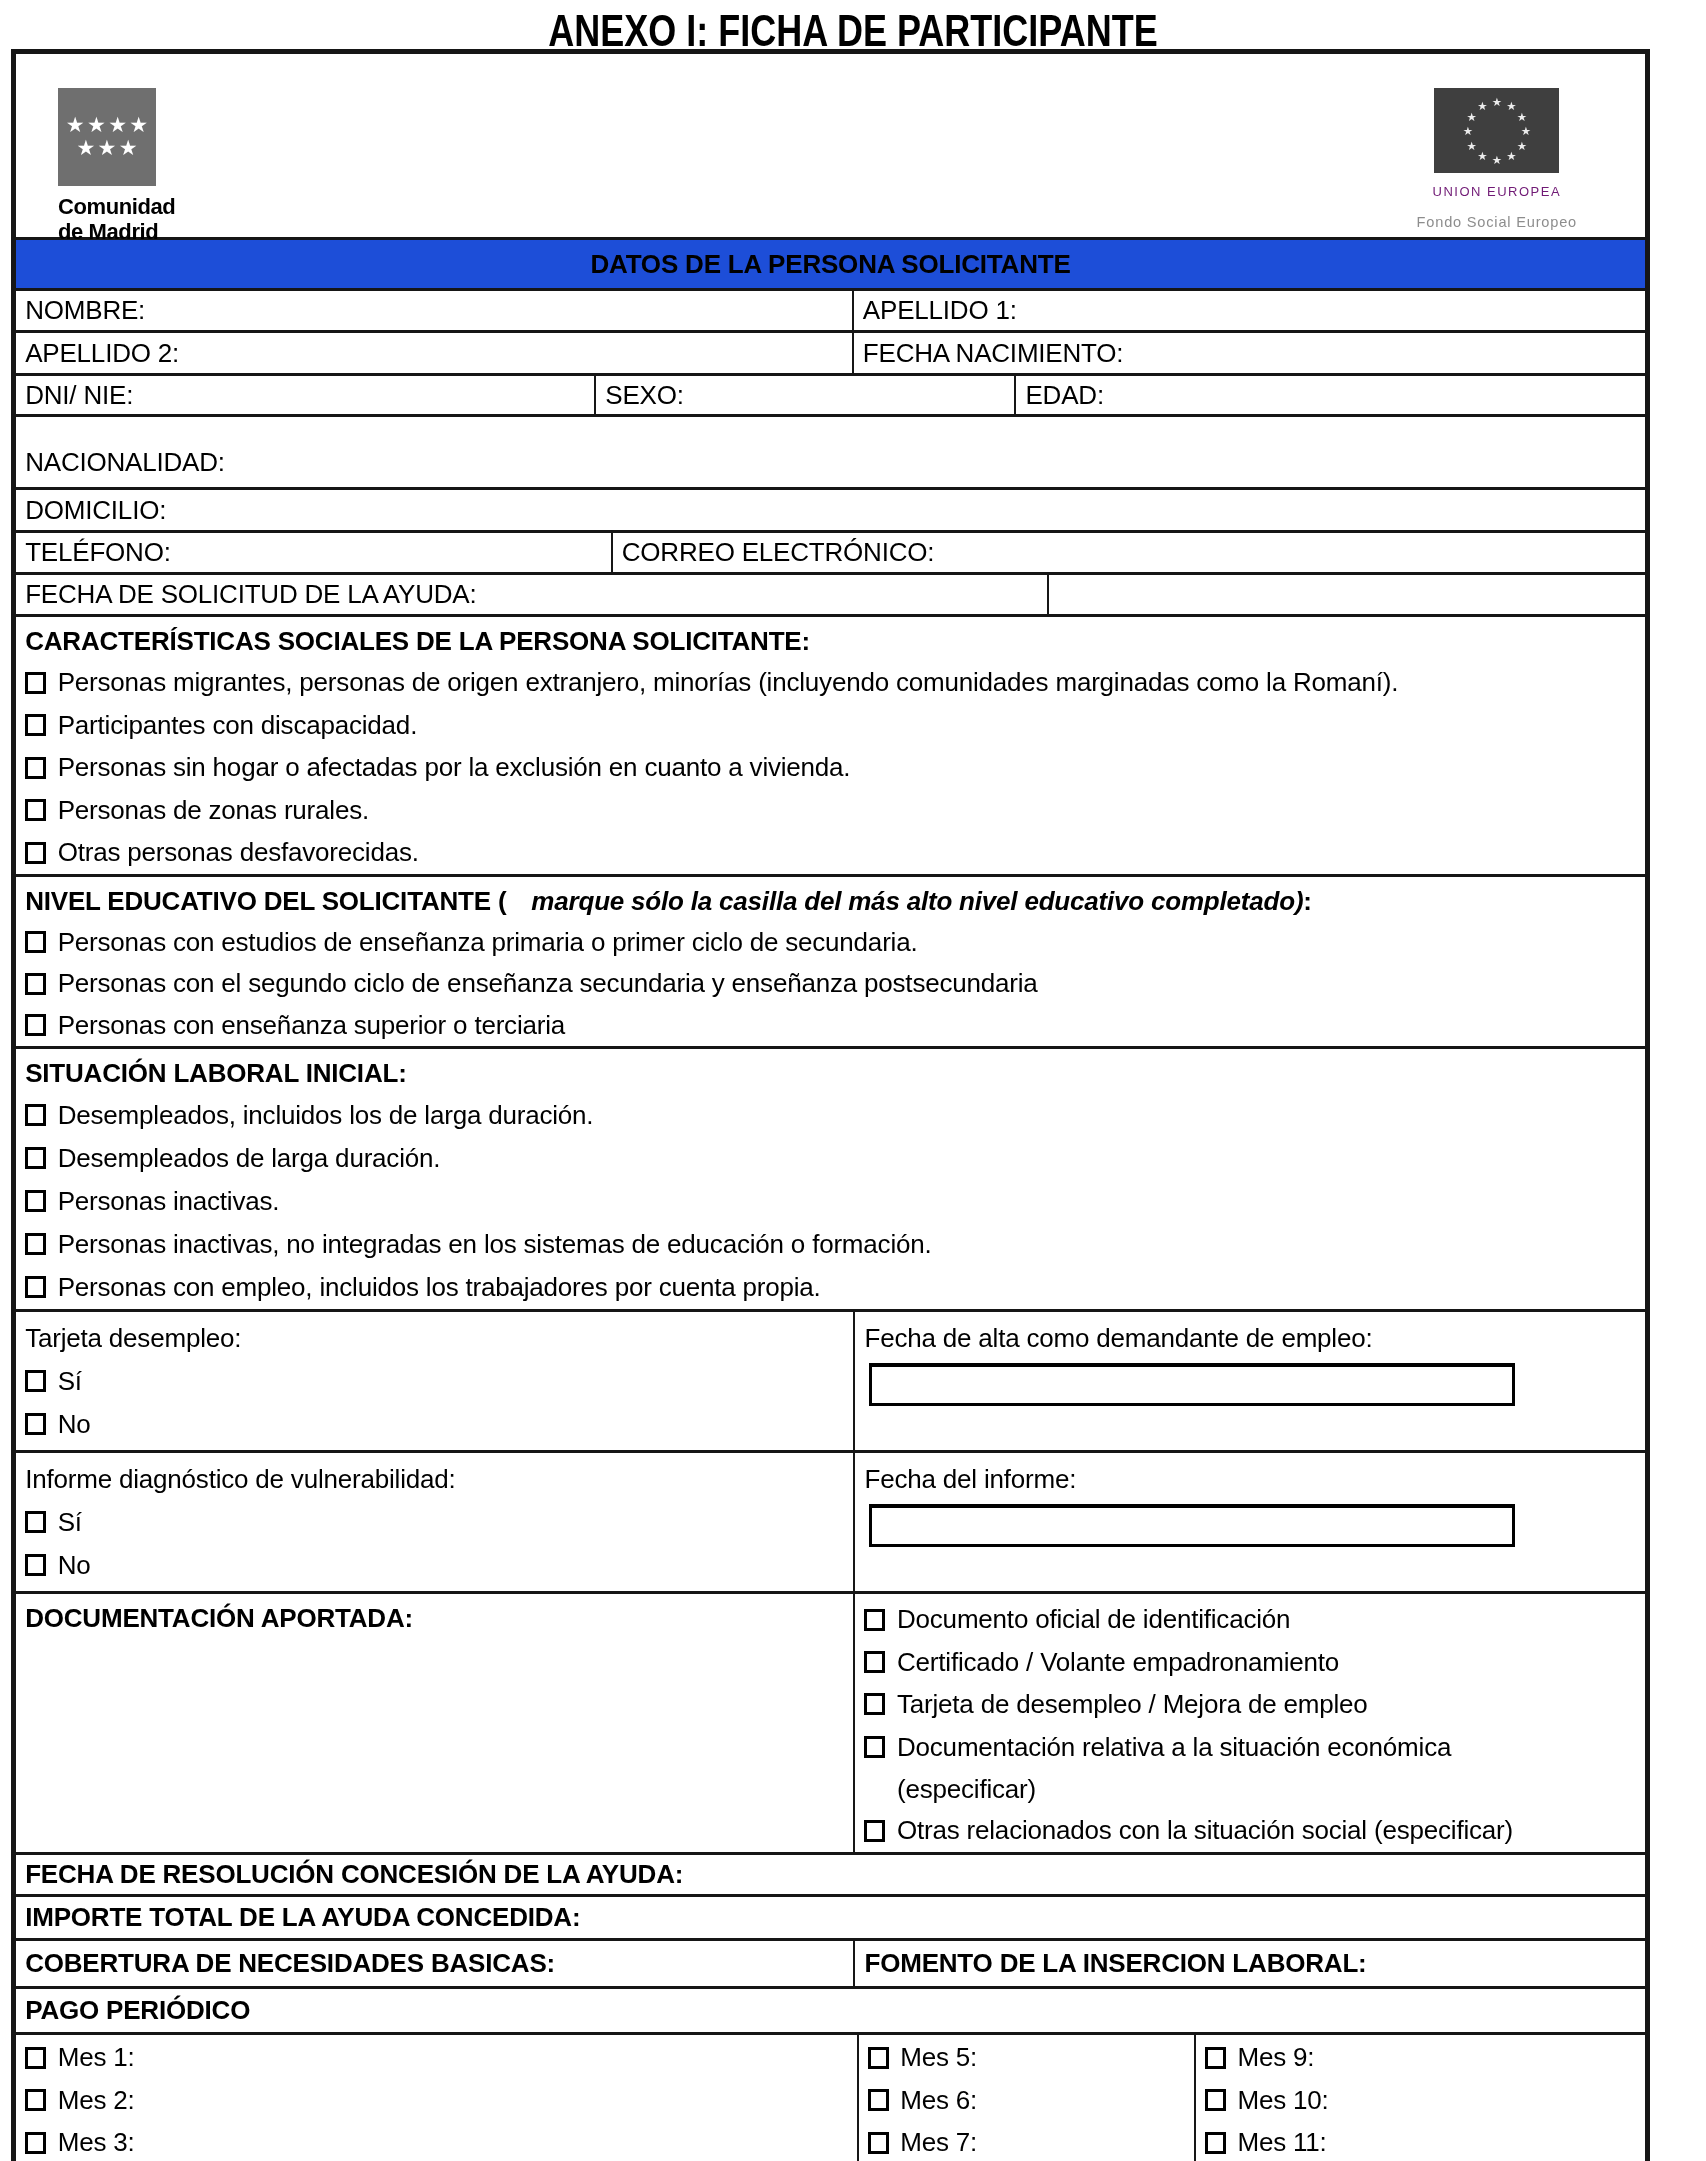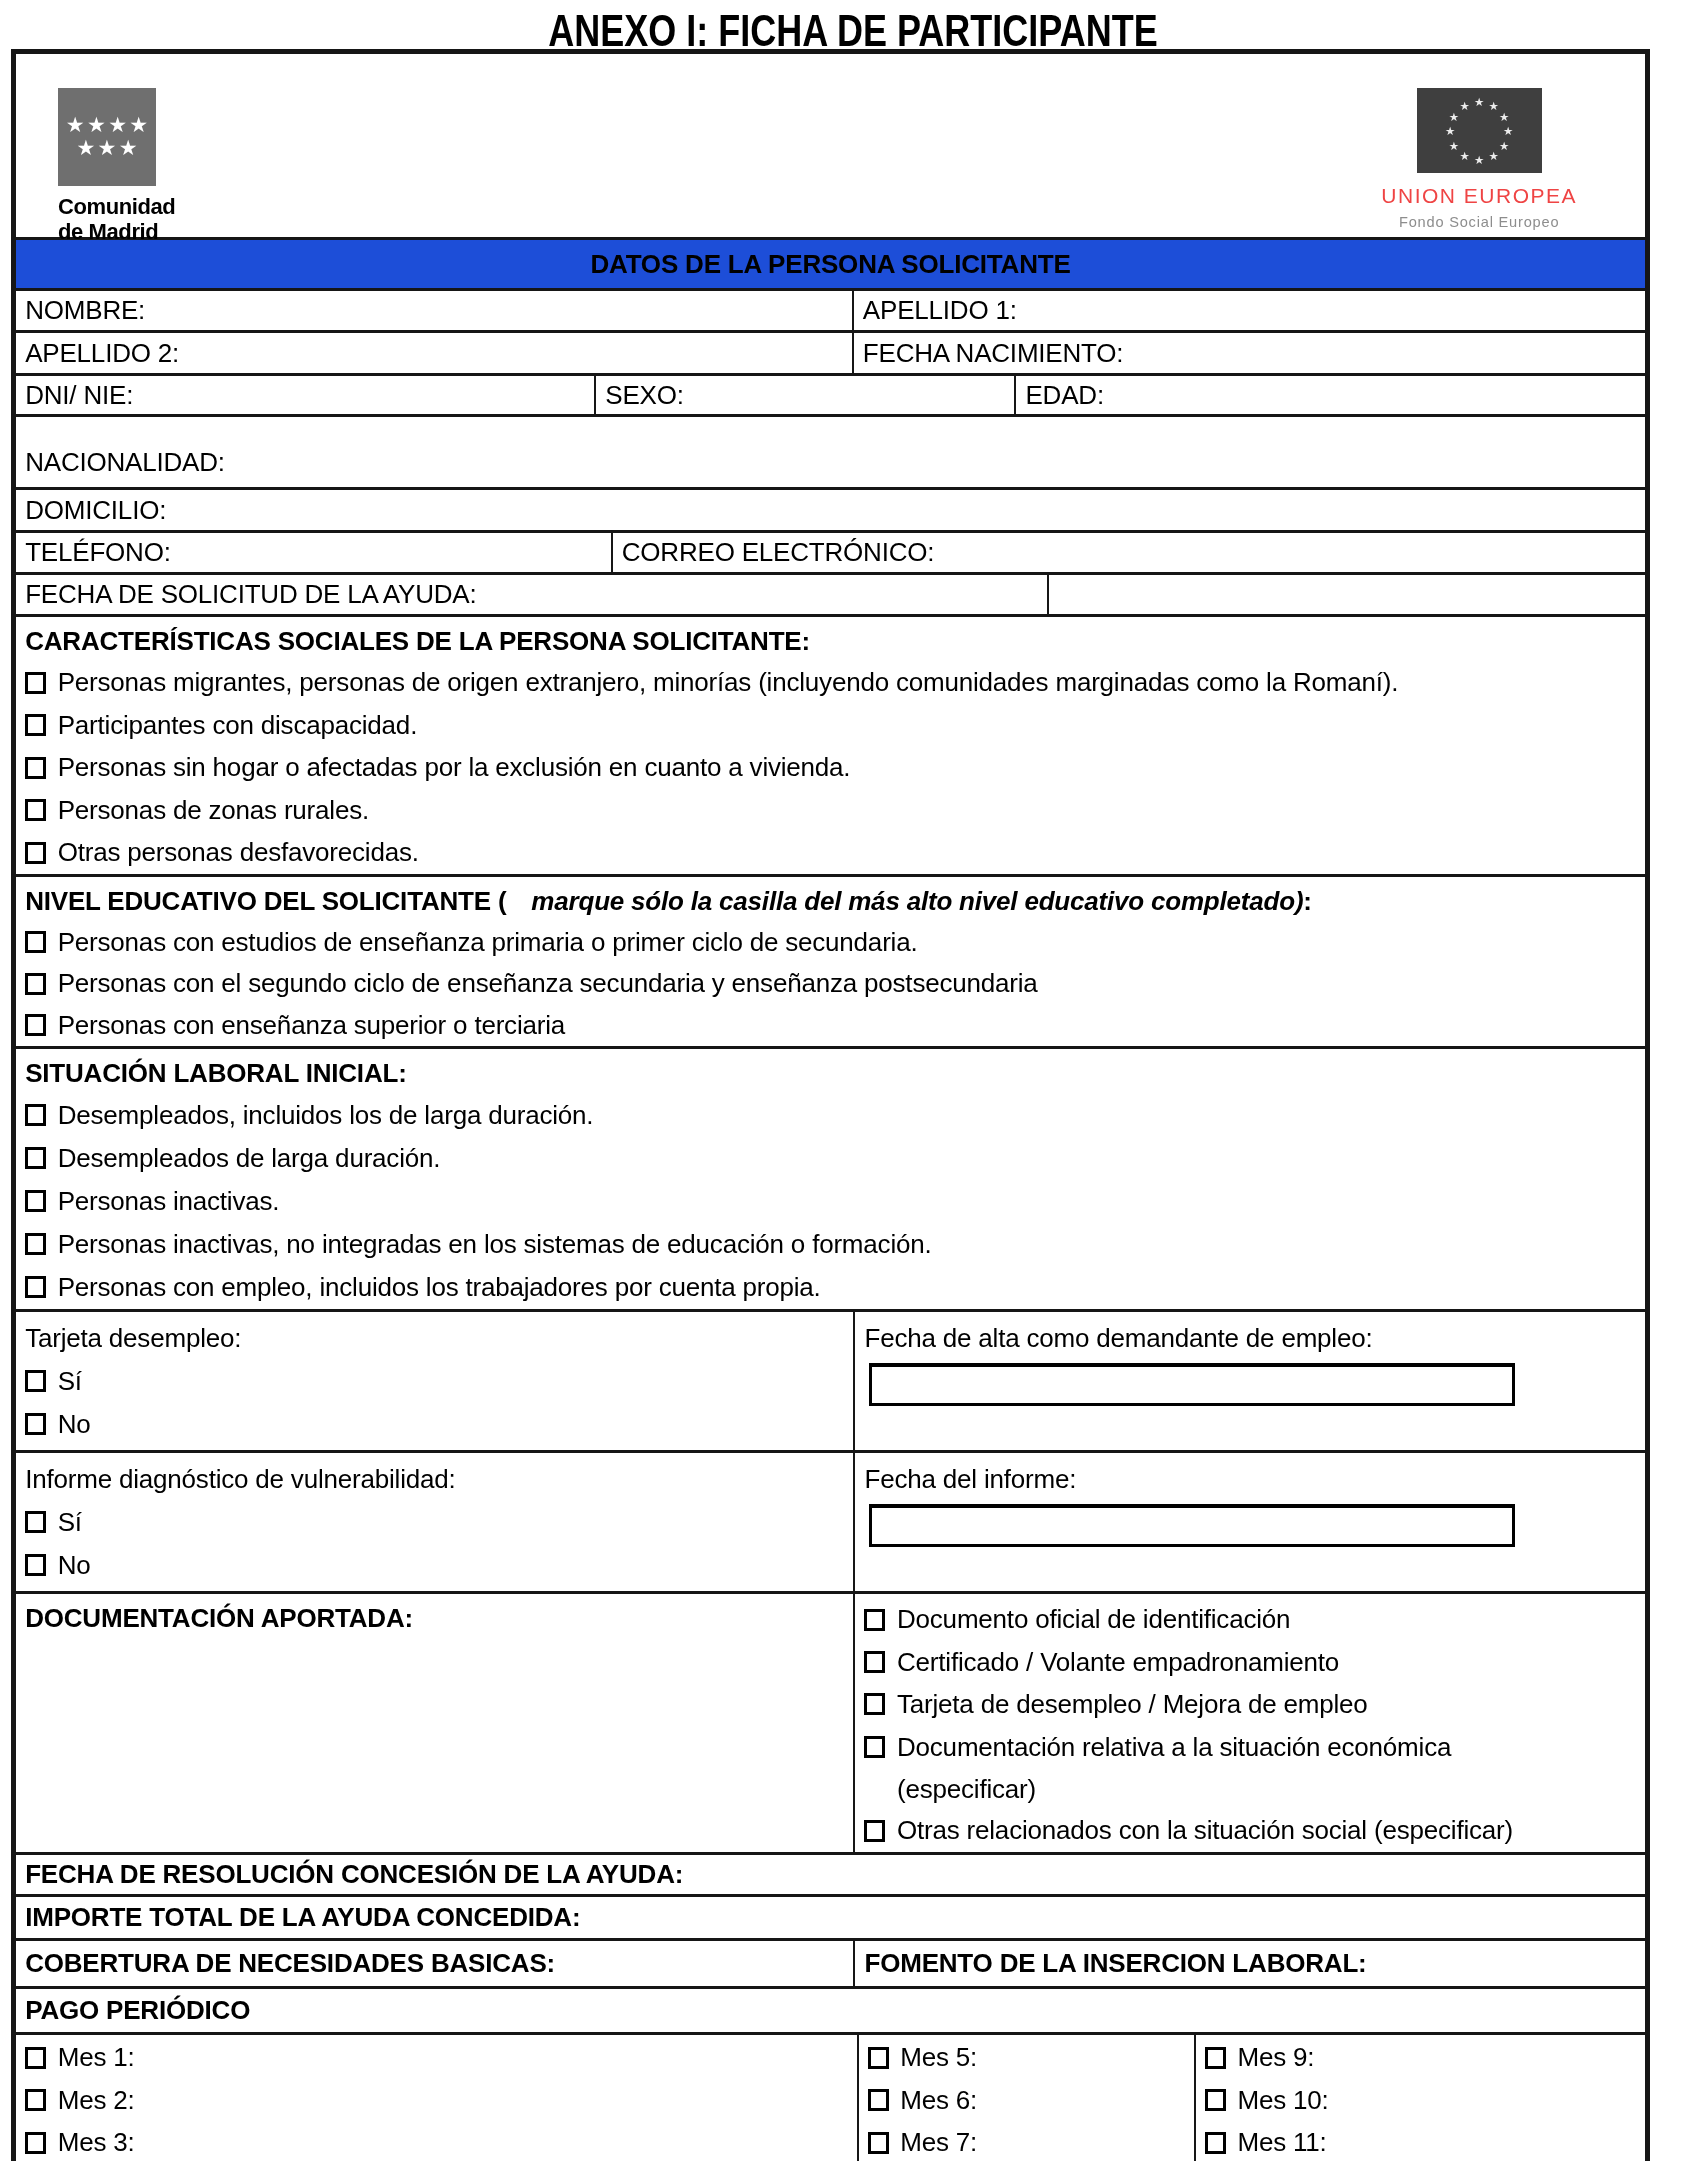--- a/index.html
+++ b/index.html
@@ -58,22 +58,22 @@
   .madrid-caption { font-weight: 700; font-size: 22px; line-height: 24.6px; margin-top: 9.2px; letter-spacing: -0.4px; }
 
   .eu-logo { display: flex; flex-direction: column; align-items: center; }
   .eu-flag { width: 125px; height: 85px; background: #3f3f3f; position: relative; font-family: "DejaVu Sans", sans-serif; }
   .eu-star {
     position: absolute; left: 50%; top: 50%;
     width: 14px; height: 14px; margin: -7px 0 0 -7px;
     color: #ececec; font-size: 11.5px; line-height: 14px; text-align: center;
   }
   .eu-star::before { content: "★"; }
-  .eu-title { font-size: 21px; color: #ef4444; margin-top: 10.8px; letter-spacing: 1.5px; text-align: center; }
-  .eu-subtitle { font-size: 14.6px; color: #8d8d8d; margin-top: 6px; letter-spacing: 0.8px; text-align: left; }
+  .eu-title { font-size: 13px; color: #701a75; margin-top: 10.8px; letter-spacing: 1.5px; text-align: center; }
+  .eu-subtitle { font-size: 14.6px; color: #8d8d8d; margin-top: 15px; letter-spacing: 0.8px; text-align: left; }
 
   
   .grey-header { height: 51px; background: #1d4ed8; }
   .grey-header .cell { width: 100%; justify-content: center; font-weight: 700; padding-left: 0; }
 
   
   .h54 { height: 42px; } .h56 { height: 43px; } .h53 { height: 41px; gap: 8px; }
   .h47 { height: 52px; margin-top: 21px; } .h55 { height: 42px; } .h57 { height: 44px; }
   .h62 { height: 48px; } .h60 { height: 46px; }
 

